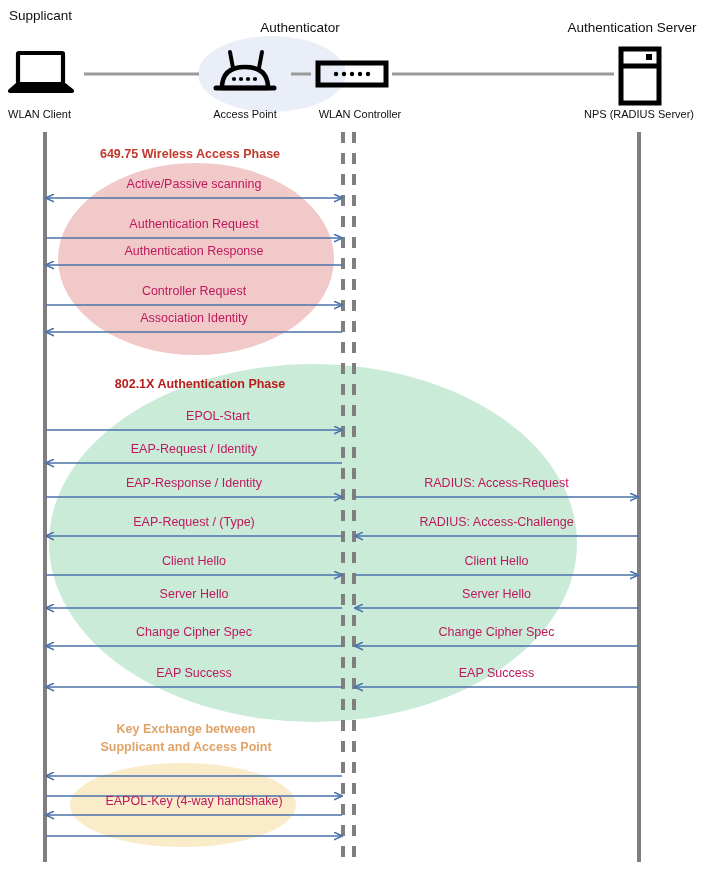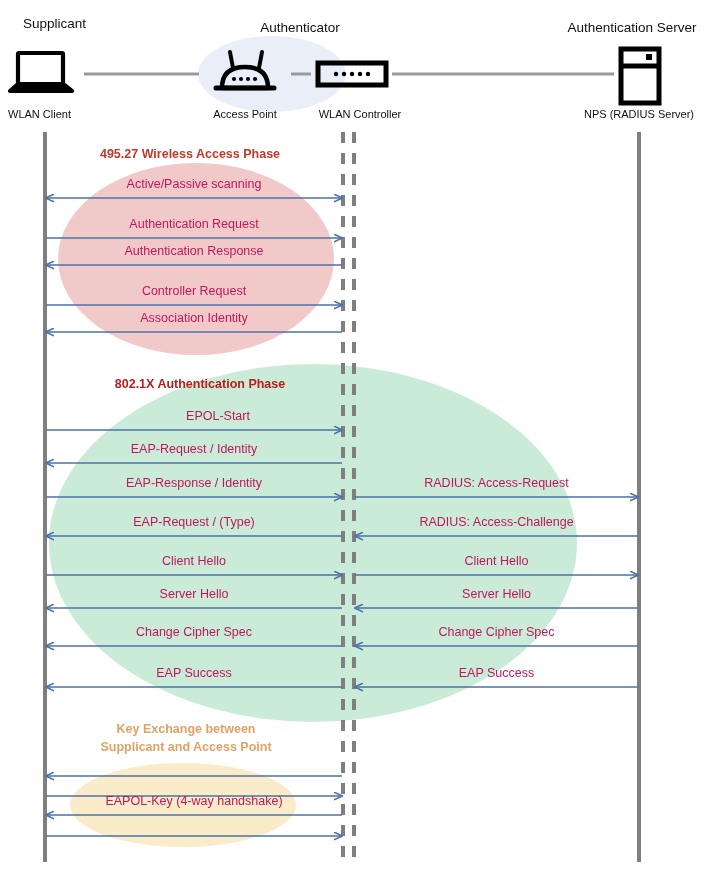--- a/index.html
+++ b/index.html
@@ -139,30 +139,30 @@
       <line x1="46" y1="815" x2="342" y2="815" stroke="#4A72A8" stroke-width="1.6" marker-start="url(#arrL)"></line>
       <line x1="46" y1="836" x2="342" y2="836" stroke="#4A72A8" stroke-width="1.6" marker-end="url(#arrR)"></line>
       <line x1="355" y1="497" x2="638" y2="497" stroke="#4A72A8" stroke-width="1.6" marker-end="url(#arrR)"></line>
       <line x1="355" y1="536" x2="638" y2="536" stroke="#4A72A8" stroke-width="1.6" marker-start="url(#arrL)"></line>
       <line x1="355" y1="575" x2="638" y2="575" stroke="#4A72A8" stroke-width="1.6" marker-end="url(#arrR)"></line>
       <line x1="355" y1="608" x2="638" y2="608" stroke="#4A72A8" stroke-width="1.6" marker-start="url(#arrL)"></line>
       <line x1="355" y1="646" x2="638" y2="646" stroke="#4A72A8" stroke-width="1.6" marker-start="url(#arrL)"></line>
       <line x1="355" y1="687" x2="638" y2="687" stroke="#4A72A8" stroke-width="1.6" marker-start="url(#arrL)"></line>
     </svg>
 
-  <div class="txt hdr-top" style="left:9px; top:16px;margin-left:14px;">Supplicant</div>
+  <div class="txt hdr-top" style="left:9px; top:8px;">Supplicant</div>
   <div class="txt hdr-top centered" style="left:300px; top:20px;">Authenticator</div>
   <div class="txt hdr-top centered" style="left:632px; top:20px;">Authentication Server</div>
 
   <div class="txt hdr-bot" style="left:8px; top:108px;">WLAN Client</div>
   <div class="txt hdr-bot centered" style="left:245px; top:108px;">Access Point</div>
   <div class="txt hdr-bot centered" style="left:360px; top:108px;">WLAN Controller</div>
   <div class="txt hdr-bot centered" style="left:639px; top:108px;">NPS (RADIUS Server)</div>
 
-  <div class="txt phase-label centered" style="left:190px; top:147px; color:#C0392B;">495.27 Wireless Access Phase</div>
+  <div class="txt phase-label centered" style="left:190px; top:147px; color:#C0392B;">649.75 Wireless Access Phase</div>
   <div class="txt phase-label centered" style="left:200px; top:377px; color:#b91c1c;">802.1X Authentication Phase</div>
   <div class="txt phase-label centered" style="left:186px; top:722px; color:#E0A267;">Key Exchange between</div>
   <div class="txt phase-label centered" style="left:186px; top:740px; color:#E0A267;">Supplicant and Access Point</div>
 
   <div id="label-layer">
       <div class="txt msg-label centered" style="left: 194px; top: 177px;">Active/Passive scanning</div>
       <div class="txt msg-label centered" style="left: 194px; top: 217px;">Authentication Request</div>
       <div class="txt msg-label centered" style="left: 194px; top: 244px;">Authentication Response</div>
       <div class="txt msg-label centered" style="left: 194px; top: 284px;">Controller Request</div>
       <div class="txt msg-label centered" style="left: 194px; top: 311px;">Association Identity</div>

